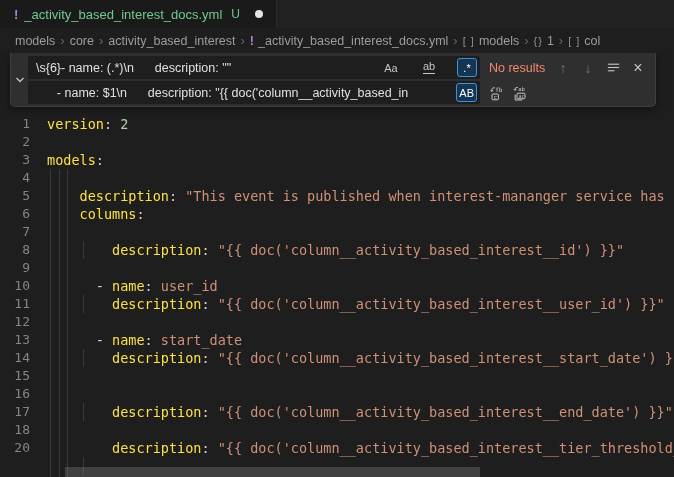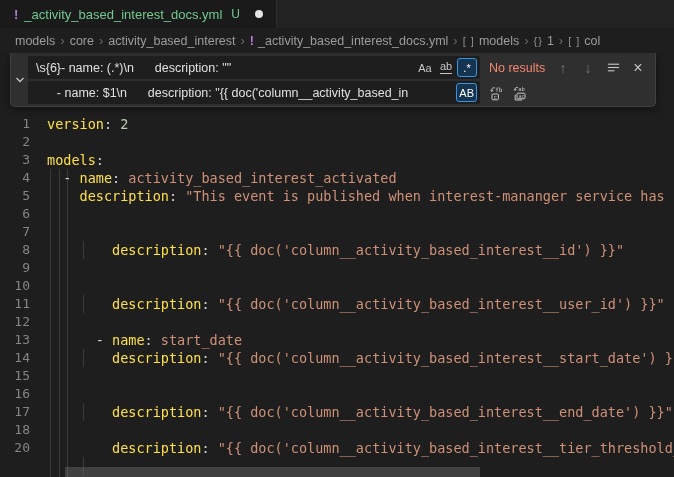--- a/index.html
+++ b/index.html
@@ -65,21 +65,21 @@
   .fw-main { flex:1; padding:3px 5px 3px 0; display:flex; flex-direction:column; gap:2px; }
   .fw-row { display:flex; align-items:center; height:23px; }
   .fw-input {
     width:452px; height:23px; background:#1e1e1e; border-radius:2px;
     display:flex; align-items:center; padding:0 3px 0 8px; overflow:hidden; cursor:text;
   }
   .fw-text { flex:1; font-size:12.5px; color:#e0e0e0; white-space:pre; overflow:hidden; }
   .opt {
     min-width:20px; height:19px; padding:0 2px; border-radius:3px; flex:none;
     display:flex; align-items:center; justify-content:center;
-    font-size:11px; color:#c5c5c5; margin-left:1px; cursor:pointer;
+    font-size:11px; color:#c5c5c5; margin-left:18px; cursor:pointer;
     border:1px solid transparent;
   }
   .opt.active { border-color:#3994e0; background:#14344f; color:#ffffff; }
   .ww { border-bottom:1px solid #c5c5c5; line-height:1.05; }
   .status { color:#f48771; font-size:12.5px; margin-left:9px; white-space:nowrap; }
   .navgrp { margin-left:auto; display:flex; align-items:center; gap:3px; margin-right:1px; }
   .navbtn {
     width:22px; height:22px; display:flex; align-items:center; justify-content:center;
     color:#c5c5c5; font-size:14px; cursor:pointer; border-radius:3px; flex:none;
   }
@@ -201,27 +201,27 @@
           </span>
         </span>
       </div>
     </div>
   </div>
 
   <div class="code-area">
       <div class="cl"><span class="ln">1</span><span class="ct"><span class="tk-k">version</span><span class="tk-p">: </span><span class="tk-n">2</span></span></div>
       <div class="cl"><span class="ln">2</span><span class="ct"></span></div>
       <div class="cl"><span class="ln">3</span><span class="ct"><span class="tk-k">models</span><span class="tk-p">:</span></span></div>
-      <div class="cl"><span class="ln">4</span><span class="ct"><span class="tk-p">  - </span><span class="tk-k">name</span><span class="tk-p">: </span><span class="tk-s">activity_based_interest_activated</span></span></div>
+      <div class="cl"><span class="ln">4</span></div>
       <div class="cl"><span class="ln">5</span><span class="ct"><span class="tk-p">    </span><span class="tk-k">description</span><span class="tk-p">: </span><span class="tk-s">"This event is published when interest-mananger service has success</span></span></div>
-      <div class="cl"><span class="ln">6</span></div>
+      <div class="cl"><span class="ln">6</span><span class="ct"><span class="tk-p">    </span><span class="tk-k">columns</span><span class="tk-p">:</span></span></div>
       <div class="cl"><span class="ln">7</span></div>
       <div class="cl"><span class="ln">8</span><span class="ct"><span class="tk-p">        </span><span class="tk-k">description</span><span class="tk-p">: </span><span class="tk-s">"{{ doc('column__activity_based_interest__id') }}"</span></span></div>
       <div class="cl"><span class="ln">9</span><span class="ct"></span></div>
-      <div class="cl"><span class="ln">10</span></div>
+      <div class="cl"><span class="ln">10</span><span class="ct"><span class="tk-p">      - </span><span class="tk-k">name</span><span class="tk-p">: </span><span class="tk-s">user_id</span></span></div>
       <div class="cl"><span class="ln">11</span><span class="ct"><span class="tk-p">        </span><span class="tk-k">description</span><span class="tk-p">: </span><span class="tk-s">"{{ doc('column__activity_based_interest__user_id') }}"</span></span></div>
       <div class="cl"><span class="ln">12</span><span class="ct"></span></div>
       <div class="cl"><span class="ln">13</span><span class="ct"><span class="tk-p">      - </span><span class="tk-k">name</span><span class="tk-p">: </span><span class="tk-s">start_date</span></span></div>
       <div class="cl"><span class="ln">14</span><span class="ct"><span class="tk-p">        </span><span class="tk-k">description</span><span class="tk-p">: </span><span class="tk-s">"{{ doc('column__activity_based_interest__start_date') }}"</span></span></div>
       <div class="cl"><span class="ln">15</span><span class="ct"></span></div>
       <div class="cl"><span class="ln">16</span></div>
       <div class="cl"><span class="ln">17</span><span class="ct"><span class="tk-p">        </span><span class="tk-k">description</span><span class="tk-p">: </span><span class="tk-s">"{{ doc('column__activity_based_interest__end_date') }}"</span></span></div>
       <div class="cl"><span class="ln">18</span><span class="ct"></span></div>
       <div class="cl"><span class="ln">20</span><span class="ct"><span class="tk-p">        </span><span class="tk-k">description</span><span class="tk-p">: </span><span class="tk-s">"{{ doc('column__activity_based_interest__tier_threshold_amount</span></span></div>
     </div>

